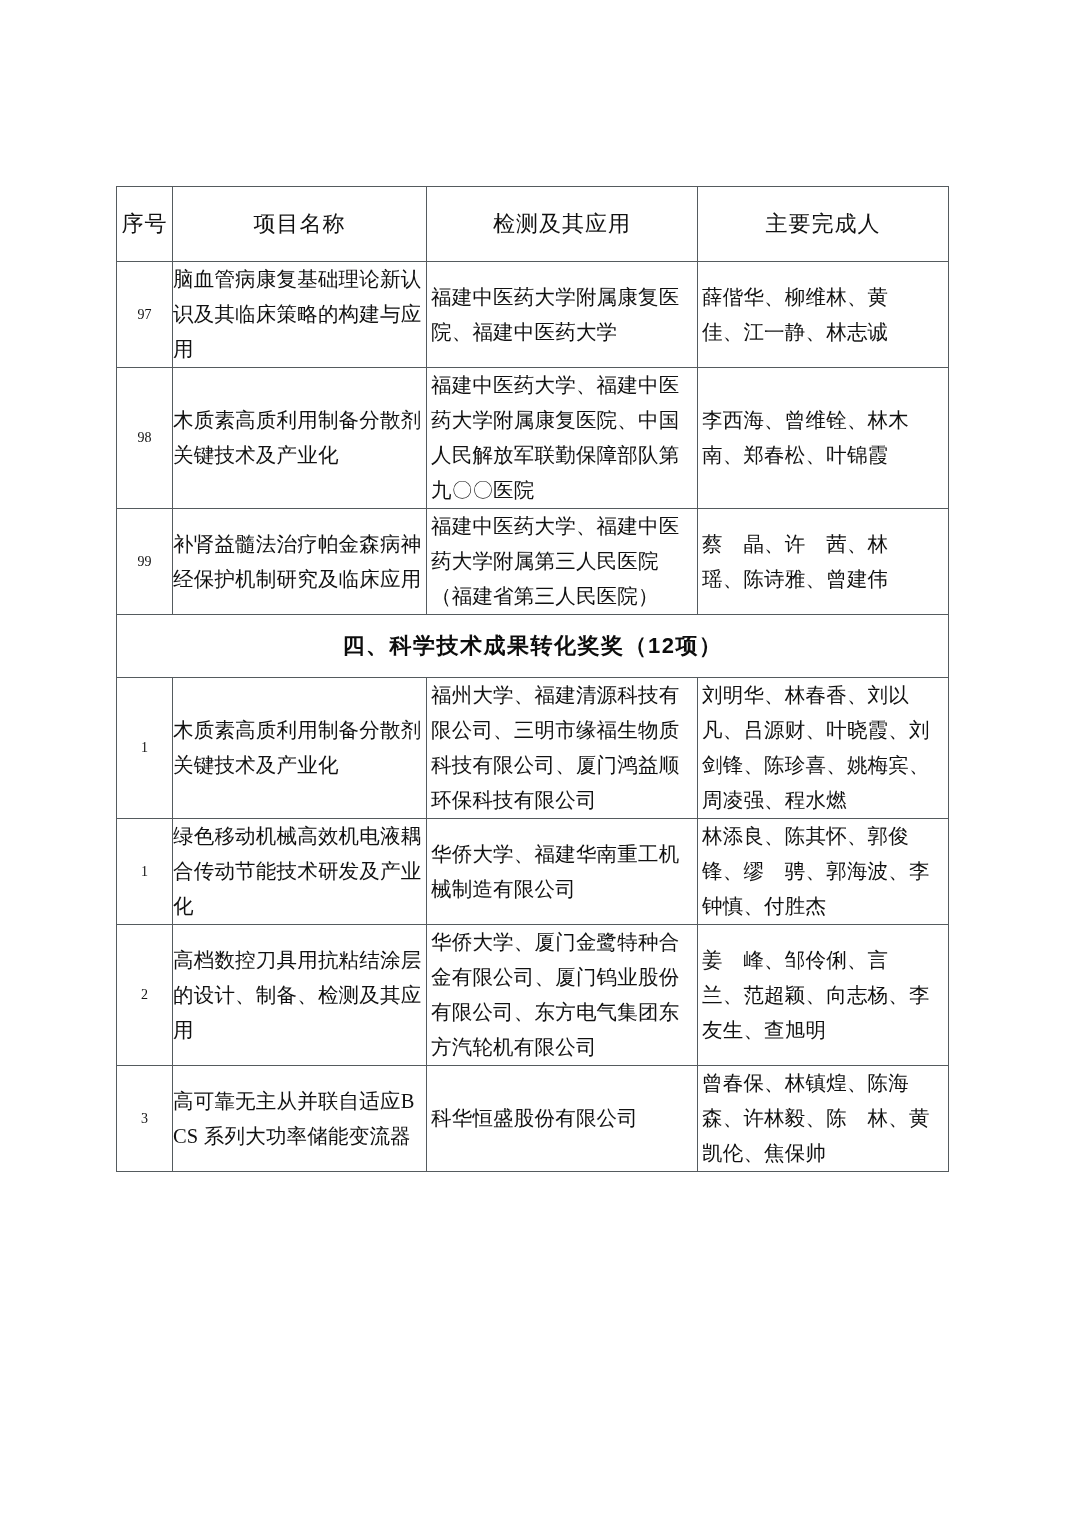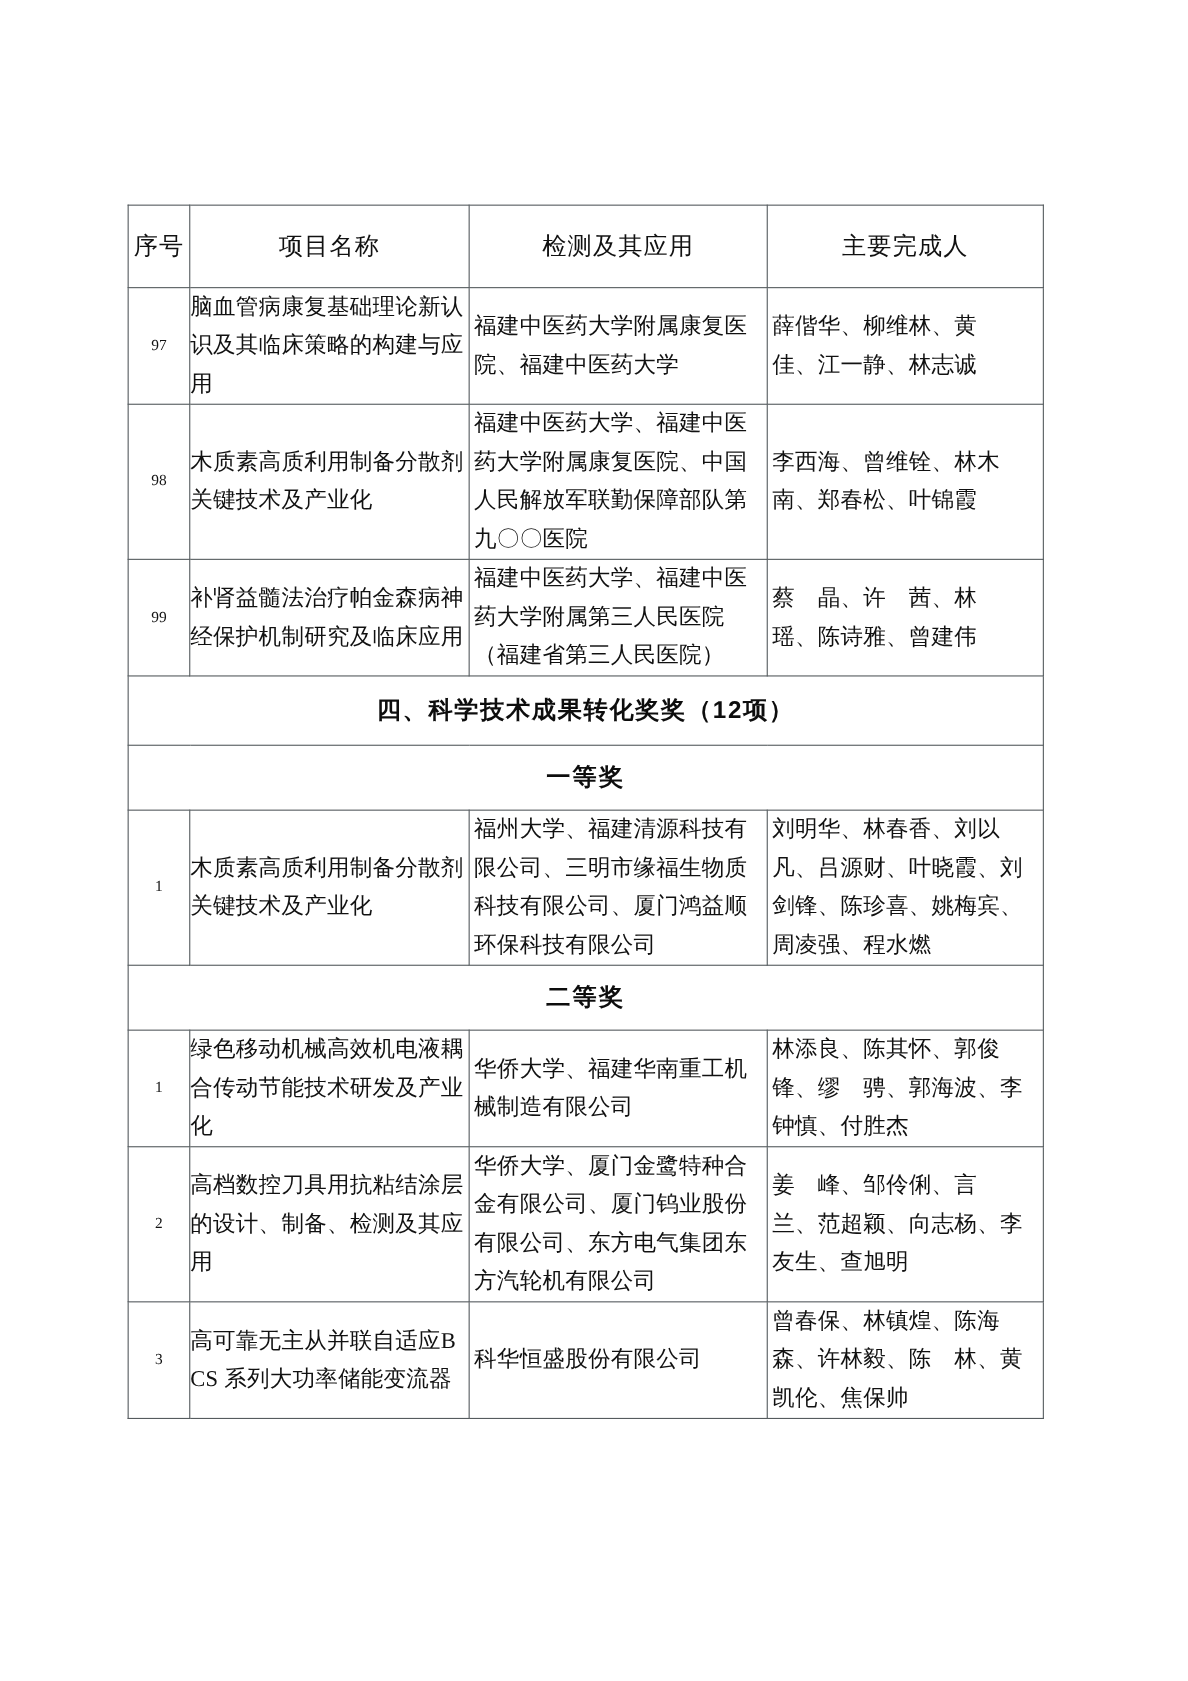--- a/index.html
+++ b/index.html
@@ -145,34 +145,28 @@
         <td class="cell-seq">99</td>
         <td class="cell-text">补肾益髓法治疗帕金森病神经保护机制研究及临床应用</td>
         <td class="cell-text tight">福建中医药大学、福建中医药大学附属第三人民医院（福建省第三人民医院）</td>
         <td class="cell-text tight">蔡　晶、许　茜、林　瑶、陈诗雅、曾建伟</td>
       </tr>
 
       <tr class="section-row">
         <td colspan="4">四、科学技术成果转化奖奖（12项）</td>
       </tr>
 
-      <tr class="prize-row">
-        <td colspan="4">一等奖</td>
-      </tr>
 
       <tr>
         <td class="cell-seq">1</td>
         <td class="cell-text">木质素高质利用制备分散剂关键技术及产业化</td>
         <td class="cell-text tight">福州大学、福建清源科技有限公司、三明市缘福生物质科技有限公司、厦门鸿益顺环保科技有限公司</td>
         <td class="cell-text tight">刘明华、林春香、刘以凡、吕源财、叶晓霞、刘剑锋、陈珍喜、姚梅宾、周凌强、程水燃</td>
       </tr>
 
-      <tr class="prize-row">
-        <td colspan="4">二等奖</td>
-      </tr>
 
       <tr>
         <td class="cell-seq">1</td>
         <td class="cell-text">绿色移动机械高效机电液耦合传动节能技术研发及产业化</td>
         <td class="cell-text tight">华侨大学、福建华南重工机械制造有限公司</td>
         <td class="cell-text tight">林添良、陈其怀、郭俊锋、缪　骋、郭海波、李钟慎、付胜杰</td>
       </tr>
 
       <tr>
         <td class="cell-seq">2</td>

